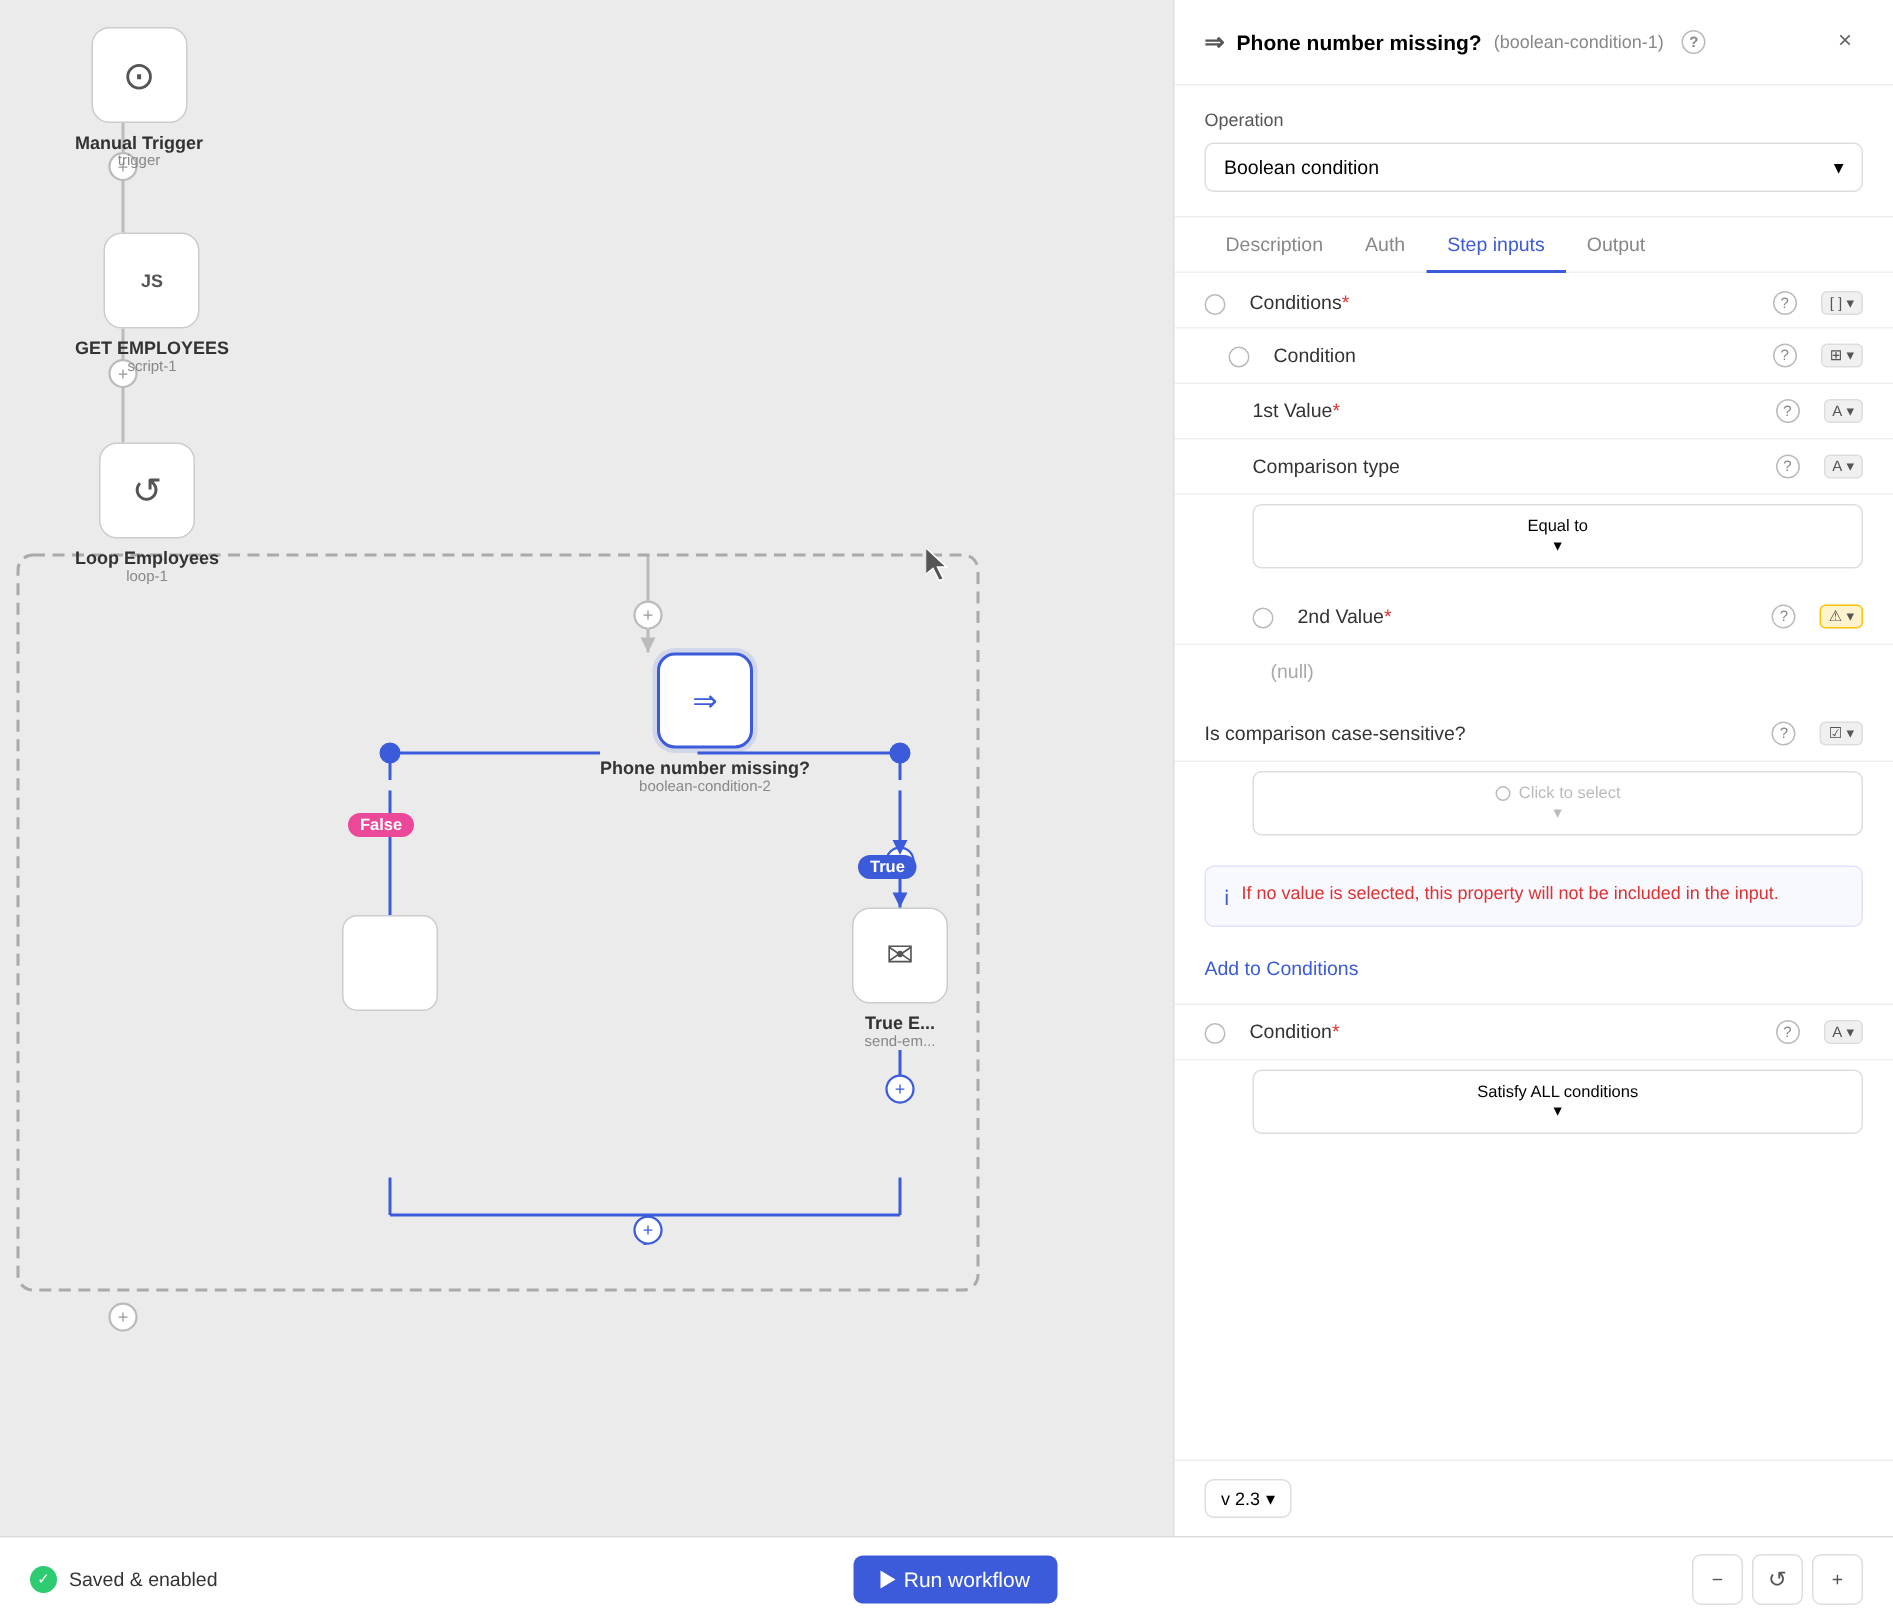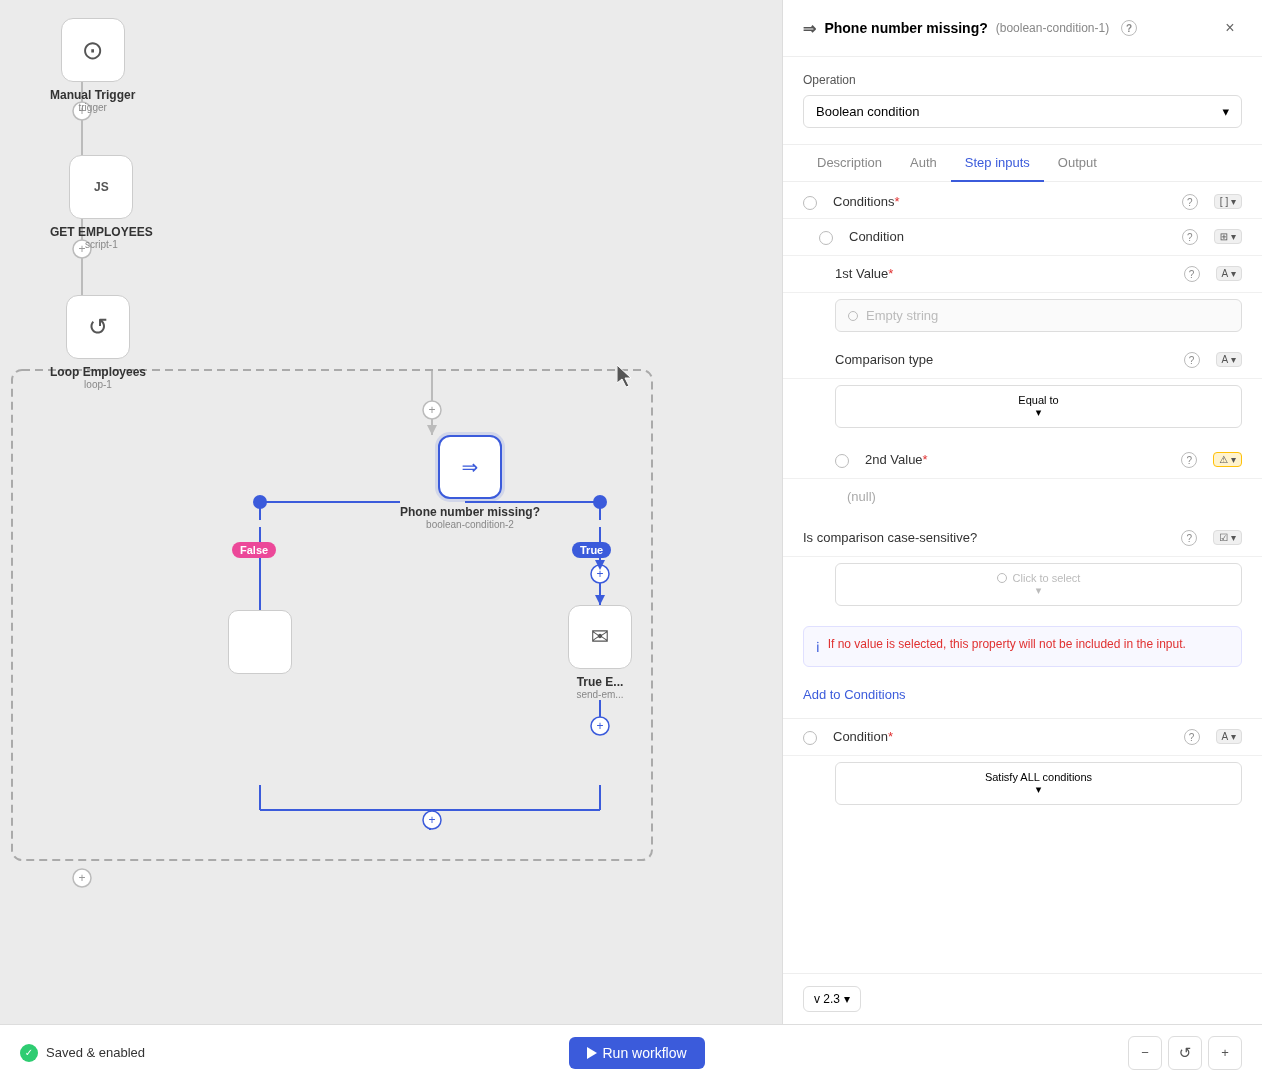--- a/index.html
+++ b/index.html
@@ -504,21 +504,21 @@
         <span>⇒</span>
       </div>
       <div class="node-label">Phone number missing?</div>
       <div class="node-sublabel">boolean-condition-2</div>
     </div>
 
     <div style="position:absolute; left:232px; top:540px;">
       <span class="badge badge-false">False</span>
     </div>
 
-    <div style="position:absolute; left:572px; top:540px;">
+    <div style="position:absolute; left:572px; top:568px;">
       <span class="badge badge-true">True</span>
     </div>
 
     <div style="position:absolute; left:228px; top:610px; width:64px; height:64px; background:#fff; border:1.5px solid #ccc; border-radius:10px;"></div>
 
     <div class="node" style="left:568px; top:605px;">
       <div class="node-box" style="font-size:22px; color:#555;">
         <span>✉</span>
       </div>
       <div class="node-label">True E...</div>
@@ -578,26 +578,20 @@
       </div>
 
       <div class="input-row input-row-indent2">
         <div class="input-label">
           <span>1st Value</span><span class="required">*</span>
         </div>
         <div class="help-icon">?</div>
         <div class="type-badge">A&nbsp;▾</div>
       </div>
 
-      <div class="input-field-area">
-        <div class="input-placeholder">
-          <div class="dot-icon"></div>
-          <span>Empty string</span>
-        </div>
-      </div>
 
       <div class="input-row input-row-indent2">
         <div class="input-label">Comparison type</div>
         <div class="help-icon">?</div>
         <div class="type-badge">A&nbsp;▾</div>
       </div>
 
       <div class="dropdown-area">
         <div class="dropdown-select">
           <span>Equal to</span>

